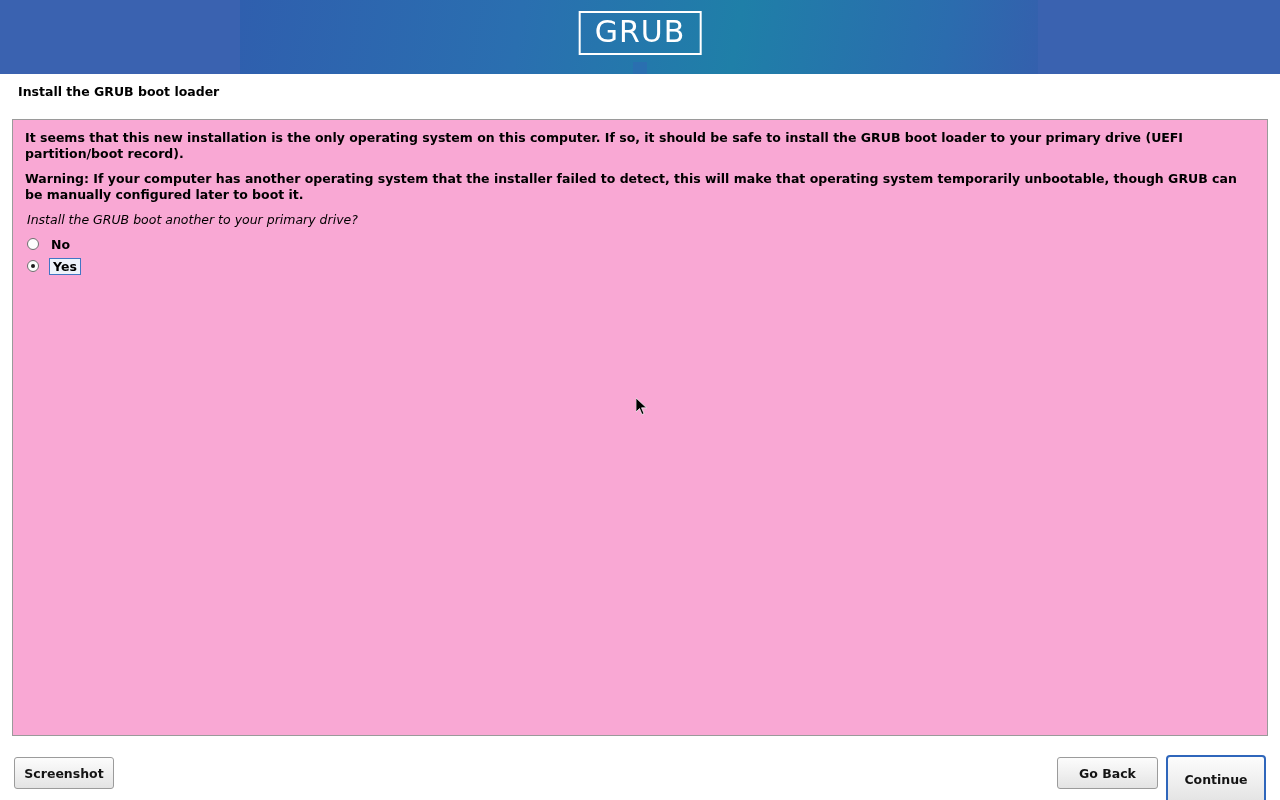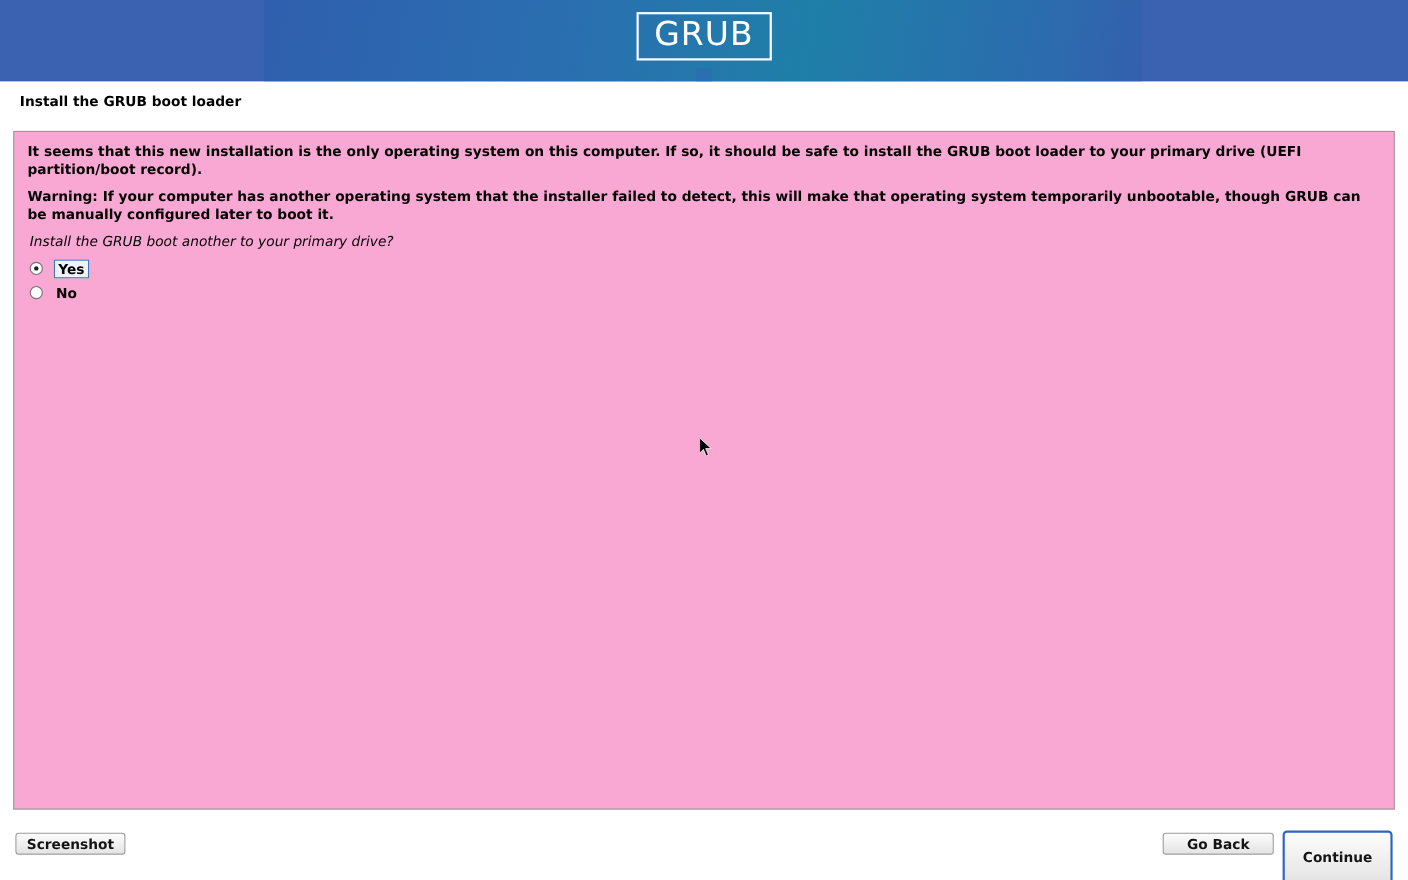--- a/index.html
+++ b/index.html
@@ -123,21 +123,21 @@
   
   .footer {
     position: absolute;
     left: 0;
     top: 752px;
     width: 1280px;
     height: 48px;
   }
   .btn {
     position: absolute;
-    height: 20px;
+    height: 32px;
     border: 1px solid #9b9b9b;
     border-radius: 3px;
     background: linear-gradient(180deg, #fcfcfc 0%, #efefef 55%, #e3e3e3 100%);
     font-family: "DejaVu Sans", sans-serif;
     font-size: 12.5px;
     font-weight: bold;
     color: #141414;
     display: flex;
     align-items: center;
     justify-content: center;
@@ -169,27 +169,27 @@
 
 <div class="step-title">Install the GRUB boot loader</div>
 
 <div class="panel">
   <div class="panel-inner">
     <p class="para">It seems that this new installation is the only operating system on this computer. If so, it should be safe to install the GRUB boot loader to your primary drive (UEFI partition/boot record).</p>
     <p class="para">Warning: If your computer has another operating system that the installer failed to detect, this will make that operating system temporarily unbootable, though GRUB can be manually configured later to boot it.</p>
     <div class="question">Install the GRUB boot another to your primary drive?</div>
 
     <div class="radio-row">
+      <span class="radio"></span>
+      <span class="radio-label">No</span>
+    </div>
+
+    <div class="radio-row">
       <span class="radio checked"></span>
       <span class="radio-label focused">Yes</span>
-    </div>
-
-    <div class="radio-row">
-      <span class="radio"></span>
-      <span class="radio-label">No</span>
     </div>
   </div>
 </div>
 
 <div class="footer">
   <div class="btn" id="btn-screenshot">Screenshot</div>
   <div class="btn" id="btn-goback">Go Back</div>
   <div class="btn" id="btn-continue">Continue</div>
 </div>
 

